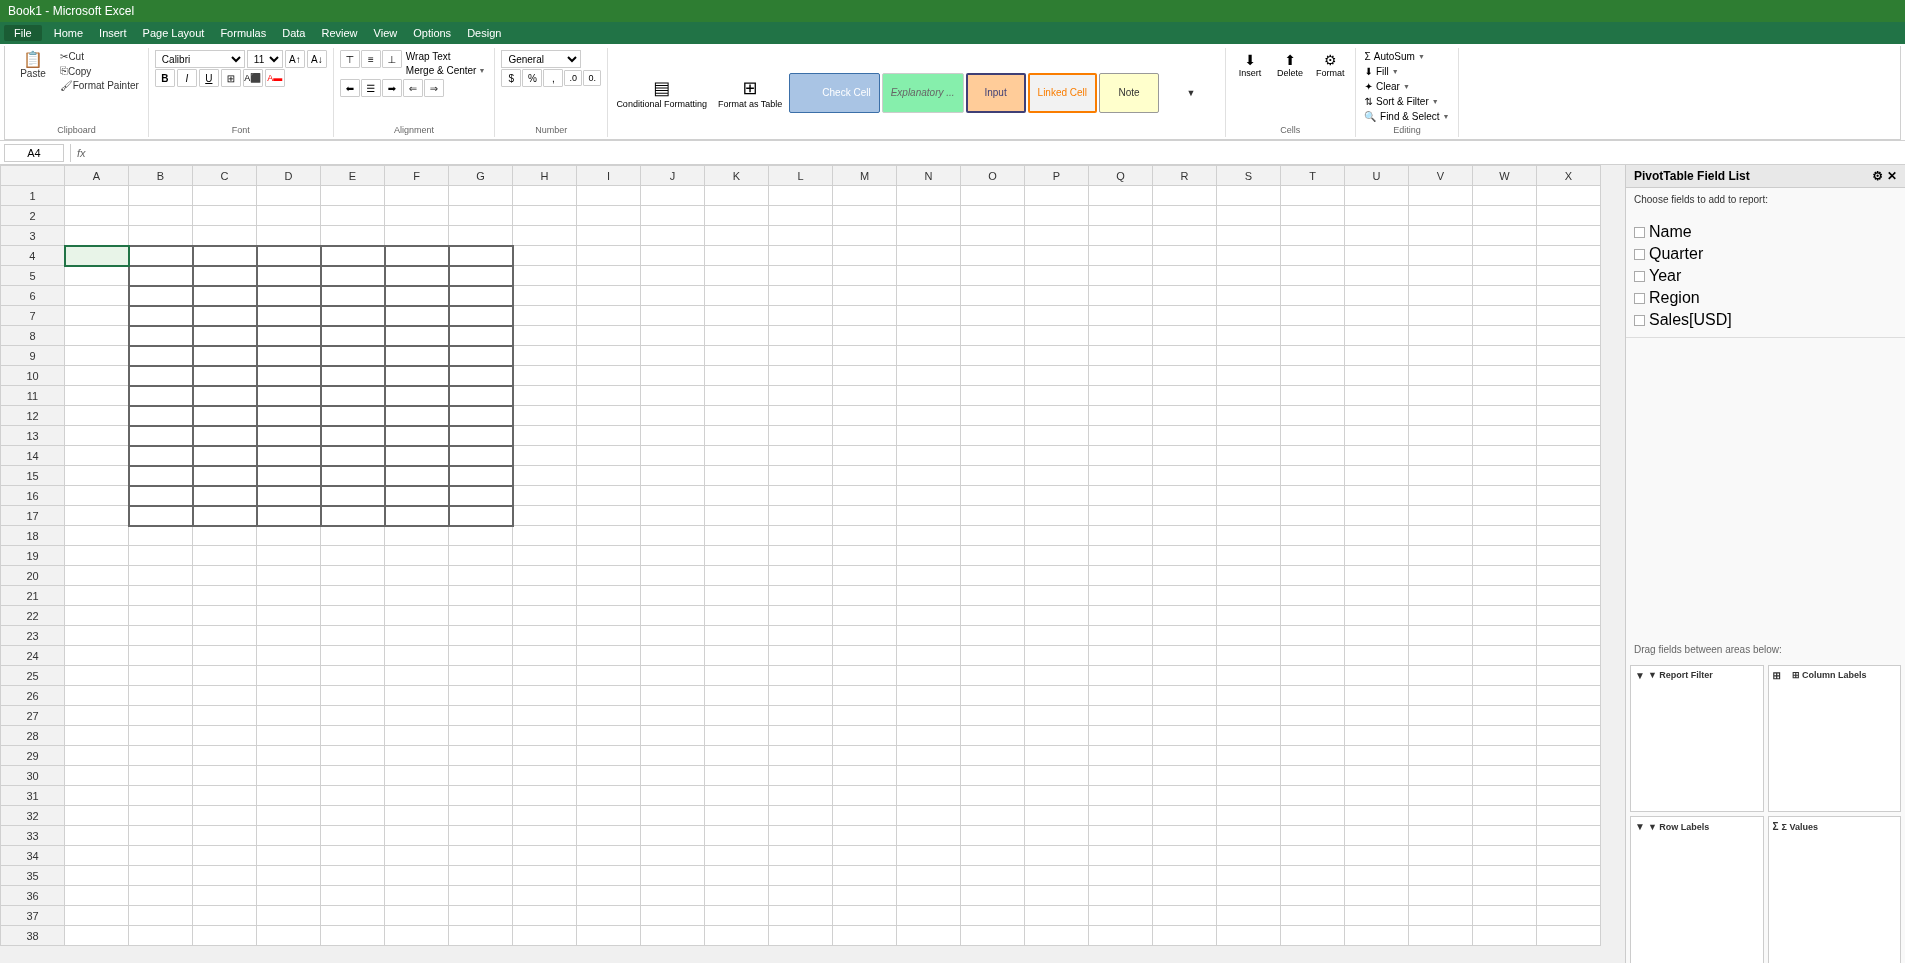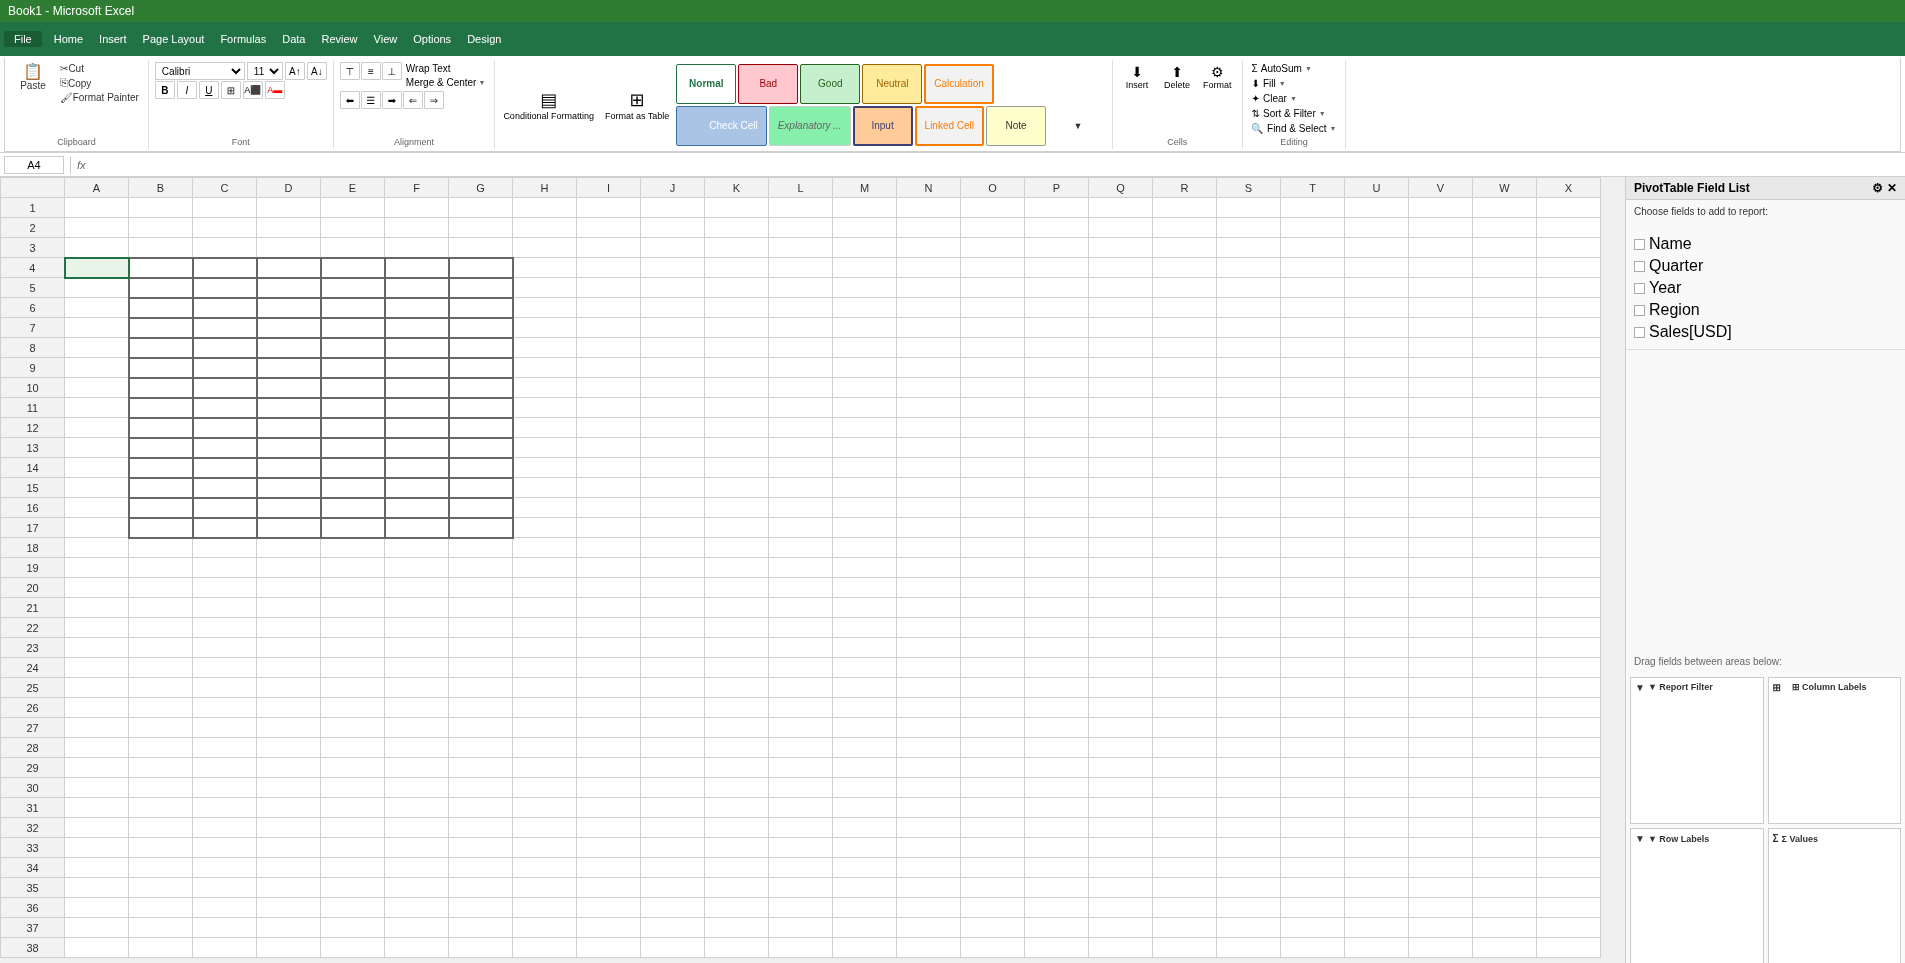--- a/index.html
+++ b/index.html
@@ -11,21 +11,21 @@
       background: #2e7d32;
       display: flex;
       align-items: center;
       padding: 0 8px;
       color: white;
       font-size: 12px;
     }
 
     
     .menu-bar {
-      height: 34px;
+      height: 22px;
       background: #217346;
       display: flex;
       align-items: center;
       padding: 0 4px;
       color: white;
       font-size: 11px;
     }
     .menu-bar .menu-item {
       padding: 2px 8px;
       cursor: pointer;
@@ -560,51 +560,54 @@
             <div class="format-btn-small">☰</div>
             <div class="format-btn-small">➡</div>
             <div class="format-btn-small">⇐</div>
             <div class="format-btn-small">⇒</div>
           </div>
         </div>
       </div>
       <div class="ribbon-group-label">Alignment</div>
     </div>
 
+    <div class="ribbon-group">
+      <div class="ribbon-group-content">
+        <div class="number-group-inner">
+          <select class="number-format-select">
+            <option>General</option>
+            <option>Number</option>
+            <option>Currency</option>
+            <option>Percentage</option>
+          </select>
+          <div class="number-row">
+            <div class="format-btn-small">$</div>
+            <div class="format-btn-small">%</div>
+            <div class="format-btn-small">,</div>
+            <div class="number-btn-small">.0</div>
+            <div class="number-btn-small">0.</div>
+          </div>
+        </div>
+      </div>
+      <div class="ribbon-group-label">Number</div>
+    </div>
 
     <div class="ribbon-group" style="padding: 2px 4px;">
       <div class="ribbon-group-content" style="align-items: center; gap: 3px;">
         <div class="cond-format-btn">
           <span style="font-size:18px">▤</span>
           <span style="font-size:9px;">Conditional
 Formatting</span>
         </div>
         <div class="cond-format-btn">
           <span style="font-size:18px">⊞</span>
           <span style="font-size:9px;">Format
 as Table</span>
         </div>
         <div style="display:flex; flex-direction:column; gap:2px;">
-          <div style="display:flex; flex-direction:row; gap:2px;">
-            <div class="style-box style-normal">
-              <span>Normal</span>
-            </div>
-            <div class="style-box style-bad">
-              <span>Bad</span>
-            </div>
-            <div class="style-box style-good">
-              <span>Good</span>
-            </div>
-            <div class="style-box style-neutral">
-              <span>Neutral</span>
-            </div>
-            <div class="style-box style-calc">
-              <span>Calculation</span>
-            </div>
-          </div>
           <div style="display:flex; flex-direction:row; gap:2px;">
             <div class="style-box style-check">
               <span>Check Cell</span>
             </div>
             <div class="style-box style-explanatory">
               <span>Explanatory ...</span>
             </div>
             <div class="style-box style-input">
               <span>Input</span>
             </div>

